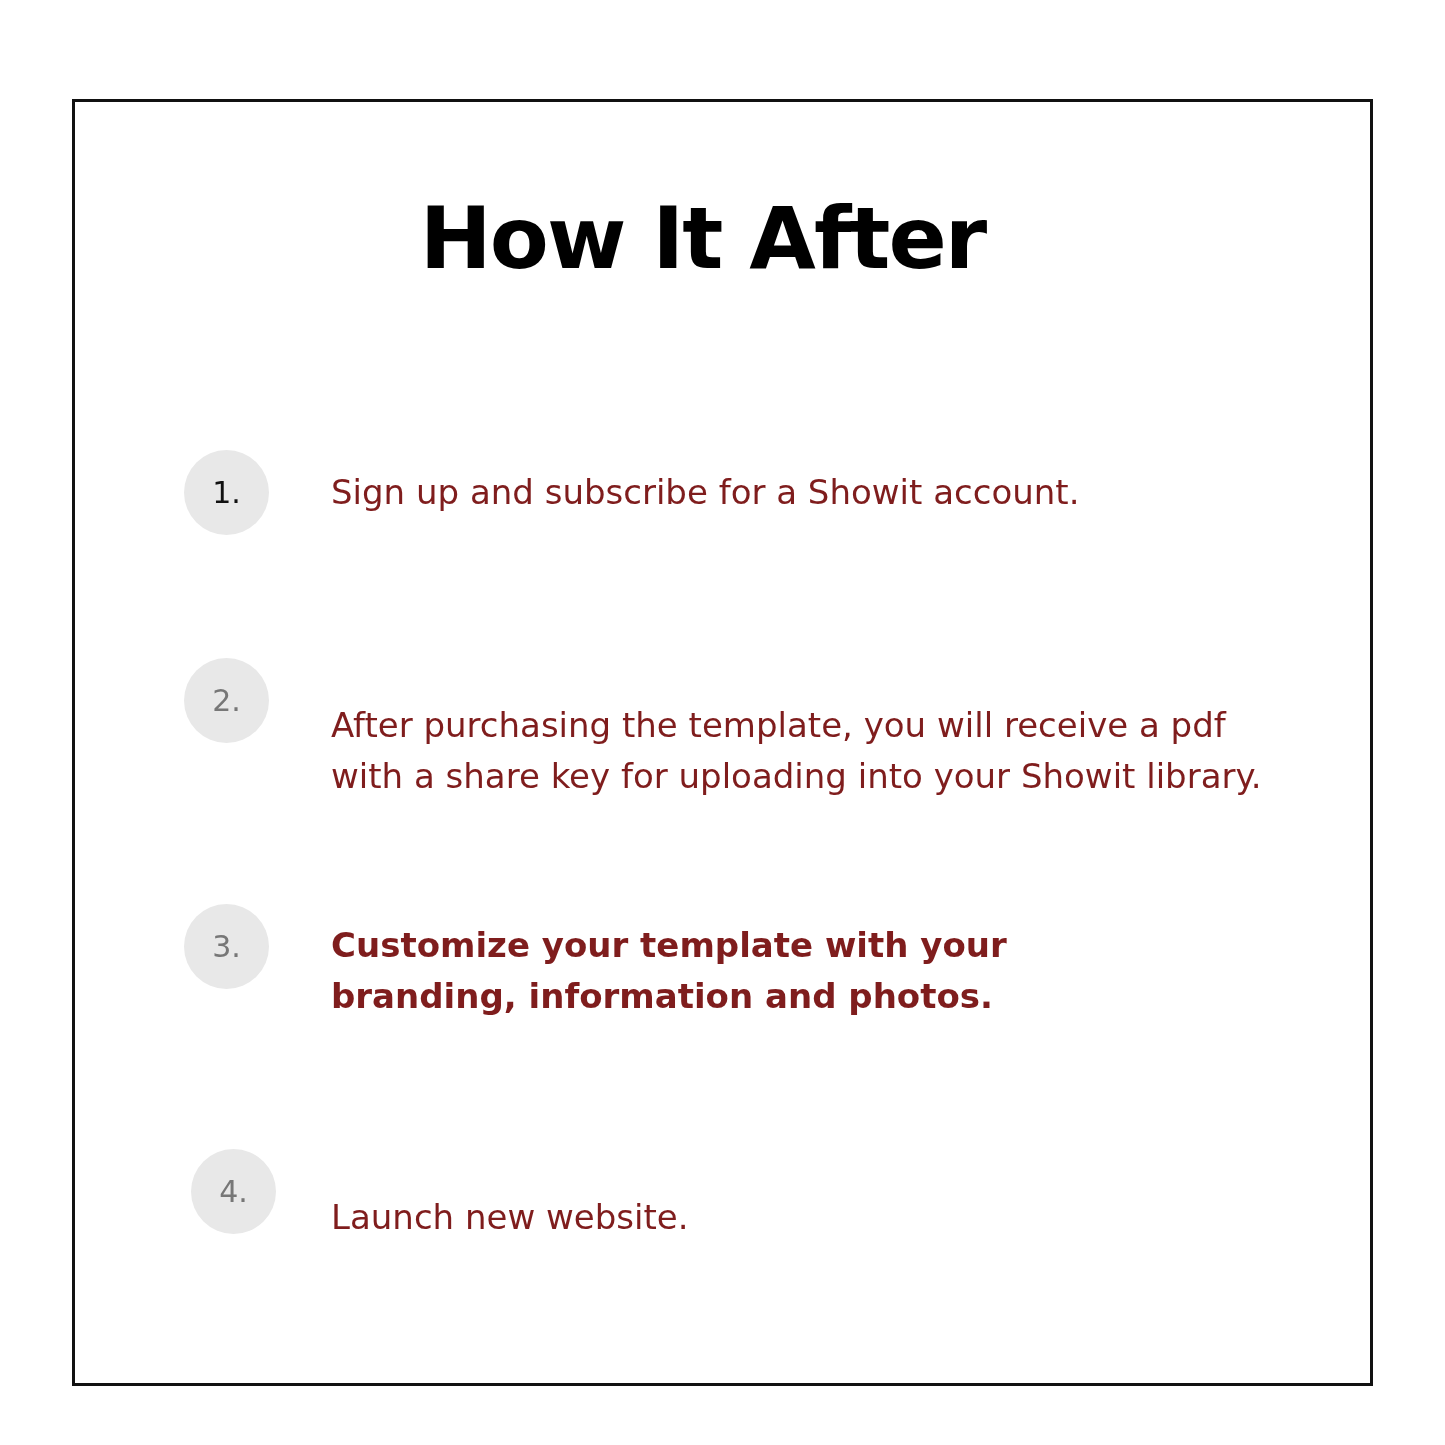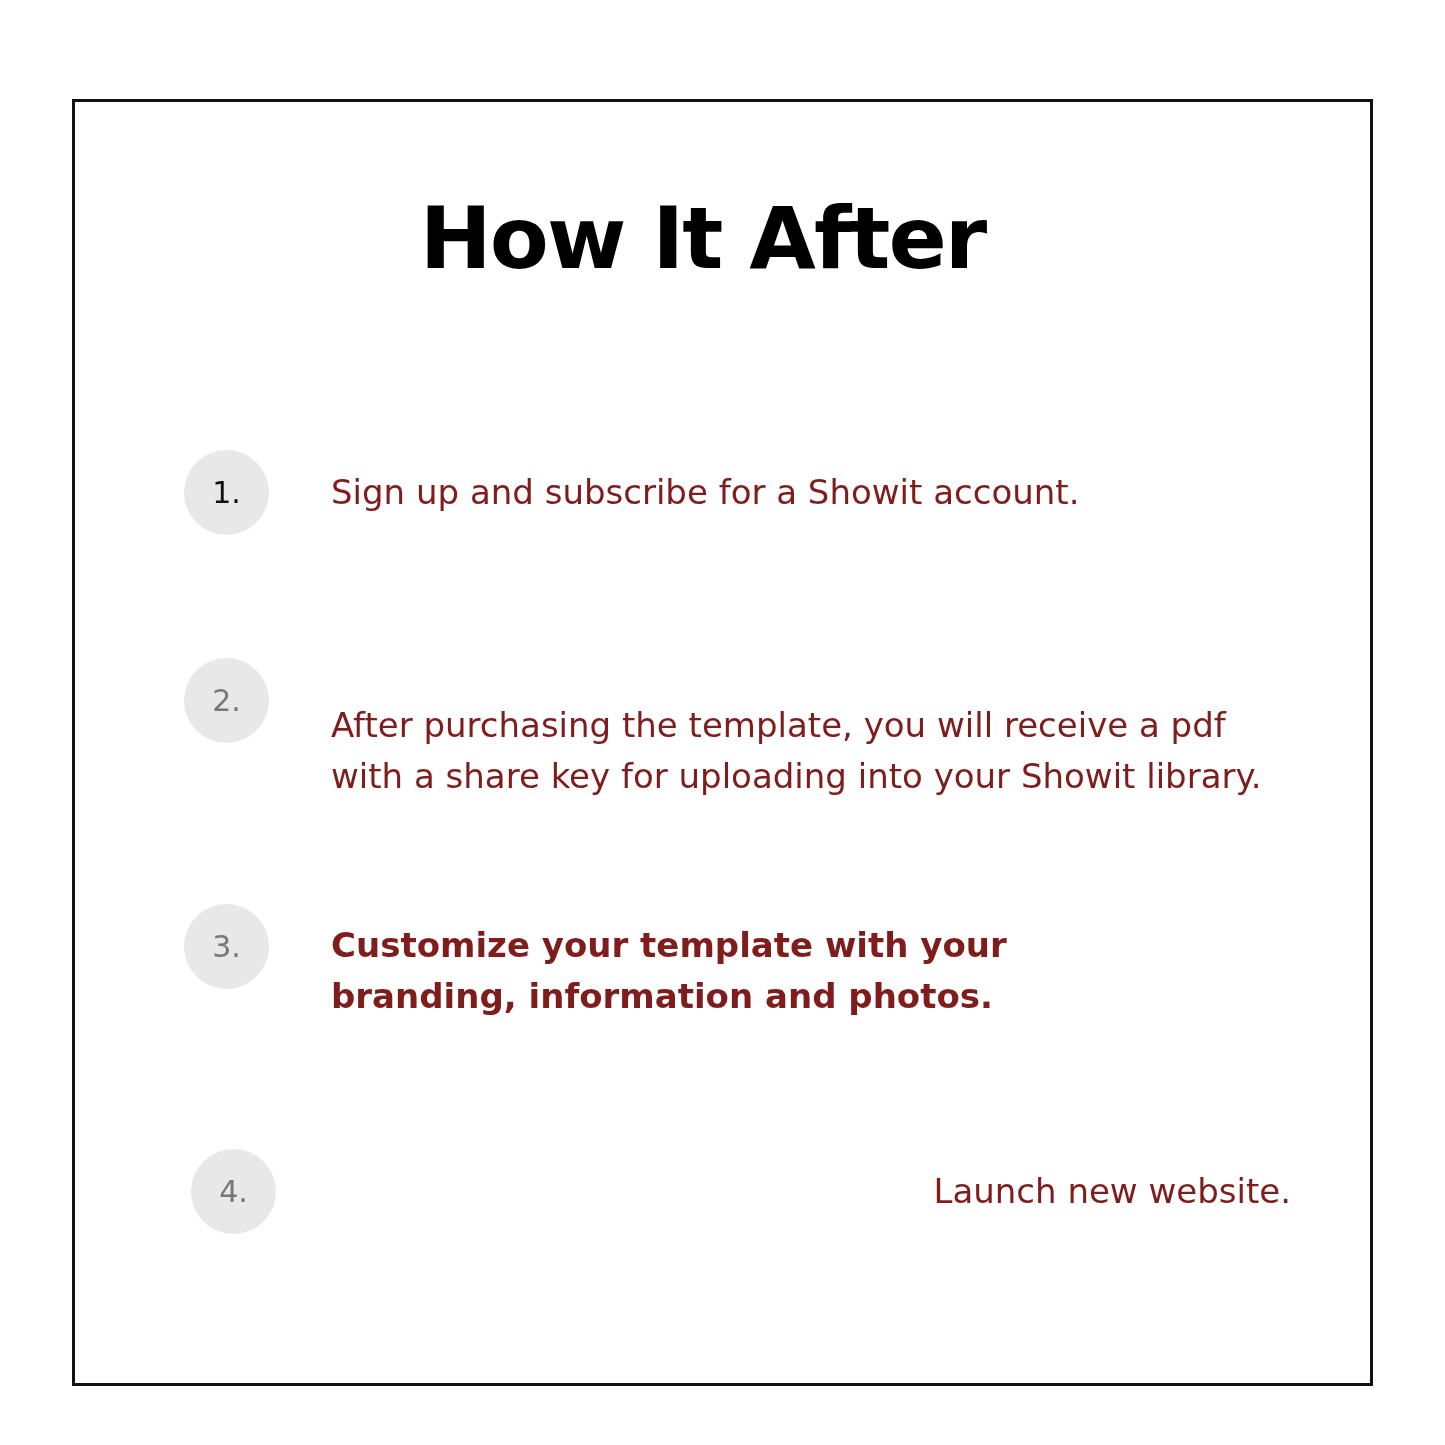--- a/index.html
+++ b/index.html
@@ -26,15 +26,15 @@
   <div class="step">
     <div class="circle" style="left:184px; top:658px;">2.</div>
     <div class="text" style="top:675px; width:940px;margin-top:25px;">After purchasing the template, you will receive a pdf with a share key for uploading into your Showit library.</div>
   </div>
   <div class="step">
     <div class="circle" style="left:184px; top:904px;">3.</div>
     <div class="text" style="top:920px; width:860px;font-weight:bold;">Customize your template with your branding, information and photos.</div>
   </div>
   <div class="step">
     <div class="circle" style="left:191px; top:1149px;">4.</div>
-    <div class="text" style="top:1166px;text-align:right;">Launch new website.</div>
+    <div class="text" style="top:1192px;">Launch new website.</div>
   </div>
 </div>
 
 </body></html>

